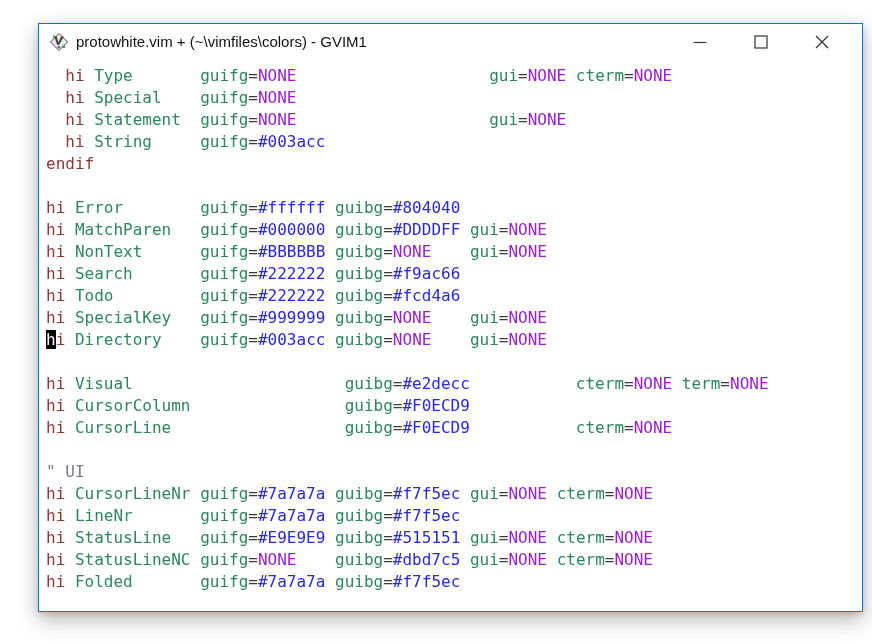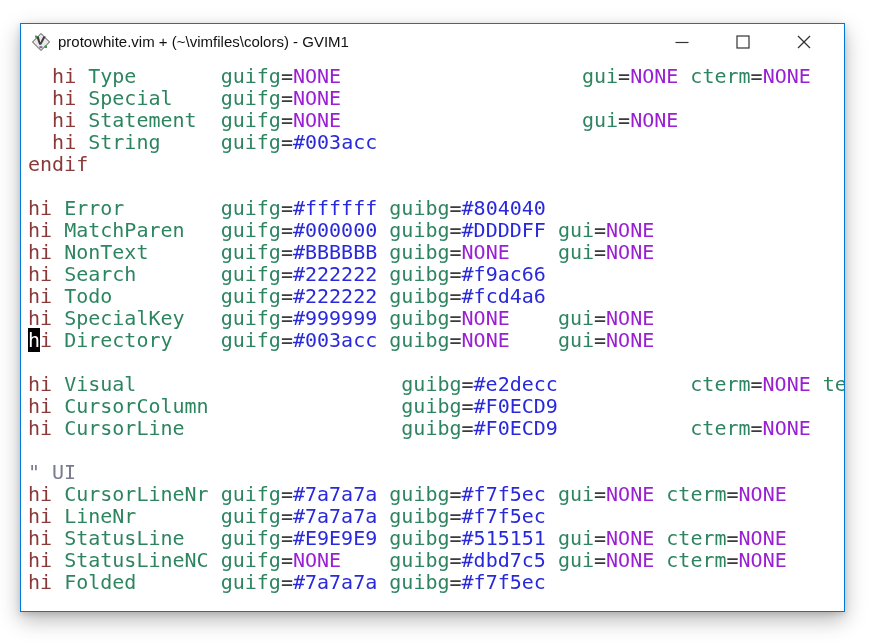--- a/index.html
+++ b/index.html
@@ -2,21 +2,21 @@
 <html style="--accent: #0078d7; --titlebar-bg: #ffffff; --editor-bg: #ffffff; --title-fg: #111111; --stmt: #8b3838; --grp: #2d8560; --op: #3a3a3a; --none: #9a1ed2; --hex: #2828dc; --cmt: #7a7a8f; --cursor-bg: #000000; --cursor-fg: #ffffff;"><head>
 <meta charset="utf-8">
 <style>
   * { box-sizing: border-box; }
   html,body {
     margin:0; padding:0; width:872px; height:644px;
     background:#ffffff; overflow:hidden;
     font-family:"Liberation Sans", sans-serif;
   }
   .gvim-window {
-    position:absolute; left:20px; top:23px; width:825px; height:589px;
+    position:absolute; left:38px; top:23px; width:825px; height:589px;
     background:var(--editor-bg,#fff);
     border:1px solid var(--accent,#0078d7);
     box-shadow:0 8px 20px rgba(0,0,0,.28), 0 2px 6px rgba(0,0,0,.14);
     display:flex; flex-direction:column;
   }
   .titlebar {
     height:35px; flex:0 0 35px; background:var(--titlebar-bg,#fff);
     display:flex; align-items:center;
   }
   .app-icon { width:18px; height:18px; margin-left:11px; flex:0 0 18px; }
@@ -27,21 +27,21 @@
   .caption-buttons { display:flex; height:100%; margin-right:10px; }
   .cap-btn {
     width:61px; height:100%; display:flex; align-items:center; justify-content:center;
     background:transparent; border:none; padding:0; cursor:default;
   }
   .cap-btn svg { display:block; }
   .editor {
     flex:1 1 auto; position:relative; background:var(--editor-bg,#fff);
     padding:6px 0 0 7px;
     font-family:"DejaVu Sans Mono","Liberation Mono",monospace;
-    font-size:20px; line-height:22px;
+    font-size:16px; line-height:22px;
     white-space:pre; overflow:hidden; cursor:text;
   }
   .line { height:22px; }
   .pl { color:var(--op,#3a3a3a); }
   .st { color:var(--stmt,#8b3838); }
   .gr { color:var(--grp,#2d8560); }
   .eq { color:var(--op,#3a3a3a); }
   .no { color:var(--none,#9a1ed2); }
   .hx { color:var(--hex,#2828dc); }
   .cm { color:var(--cmt,#7a7a8f); }

